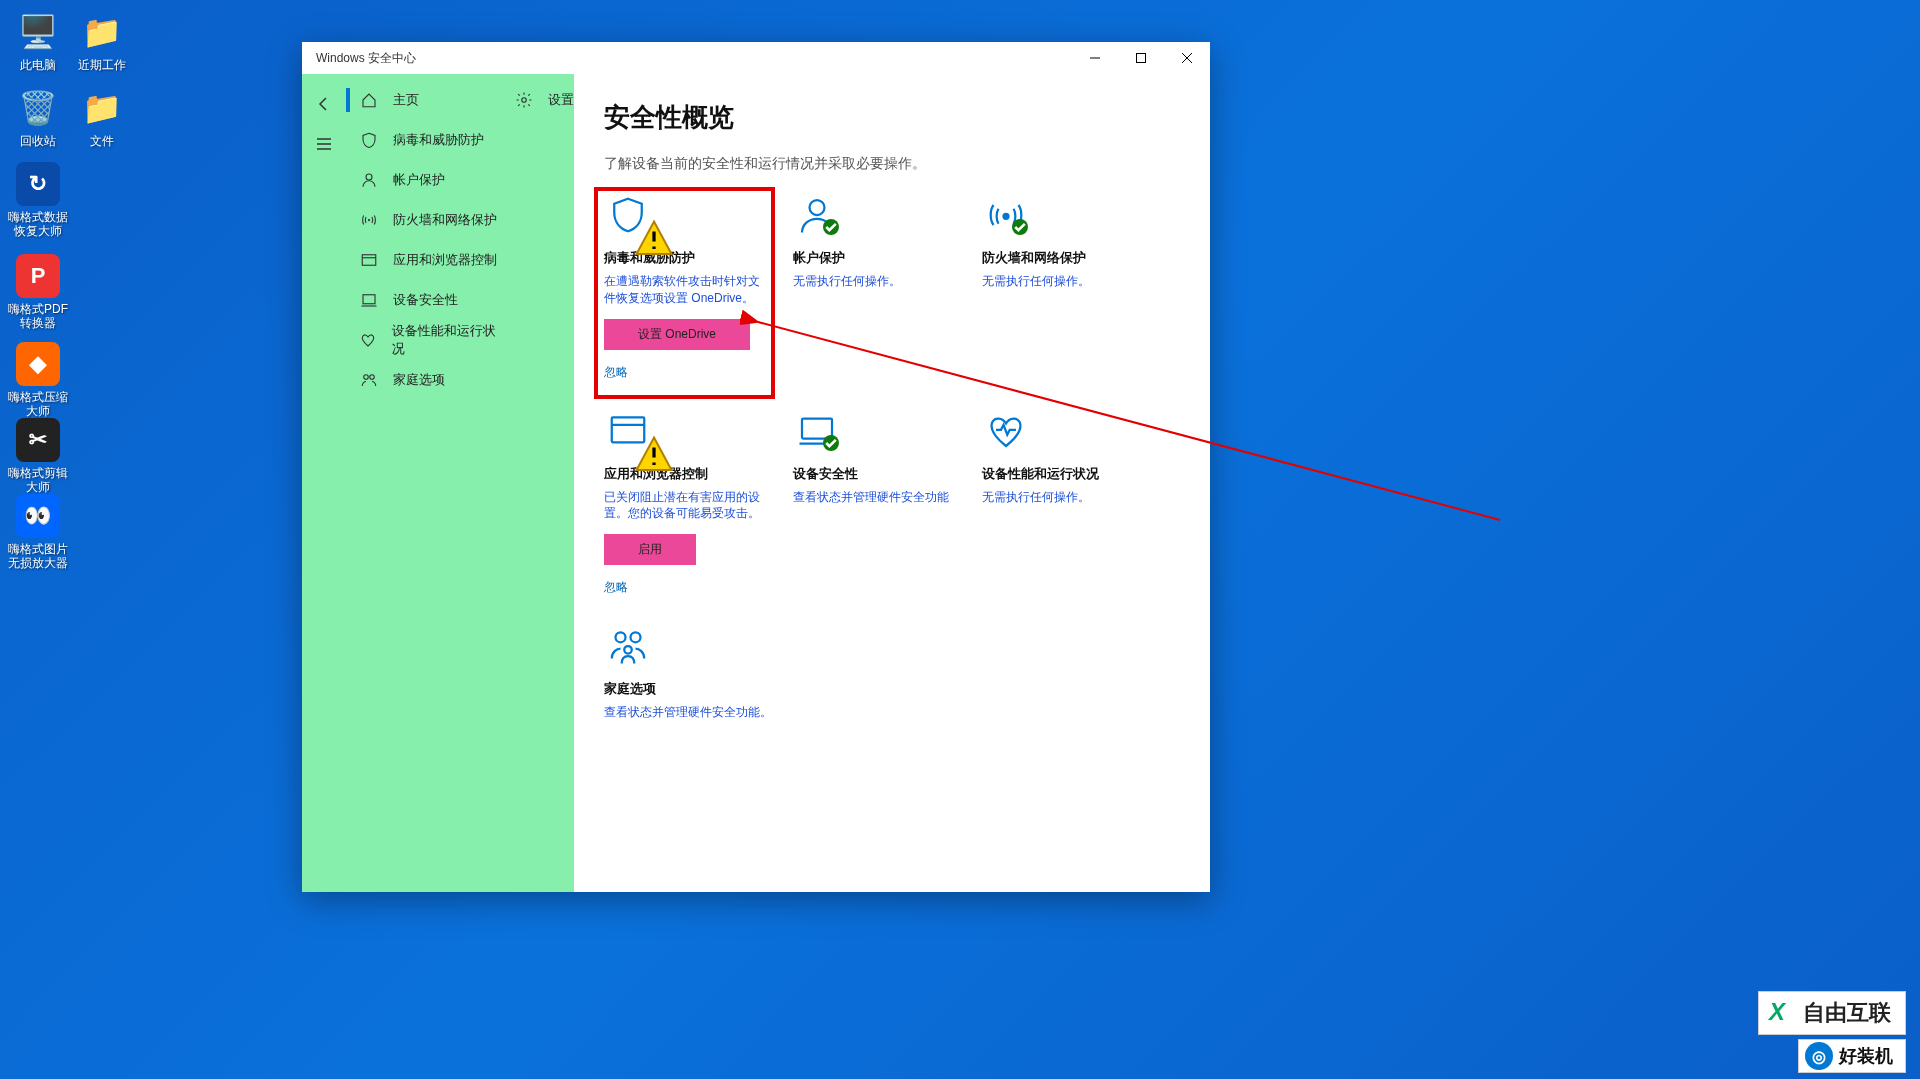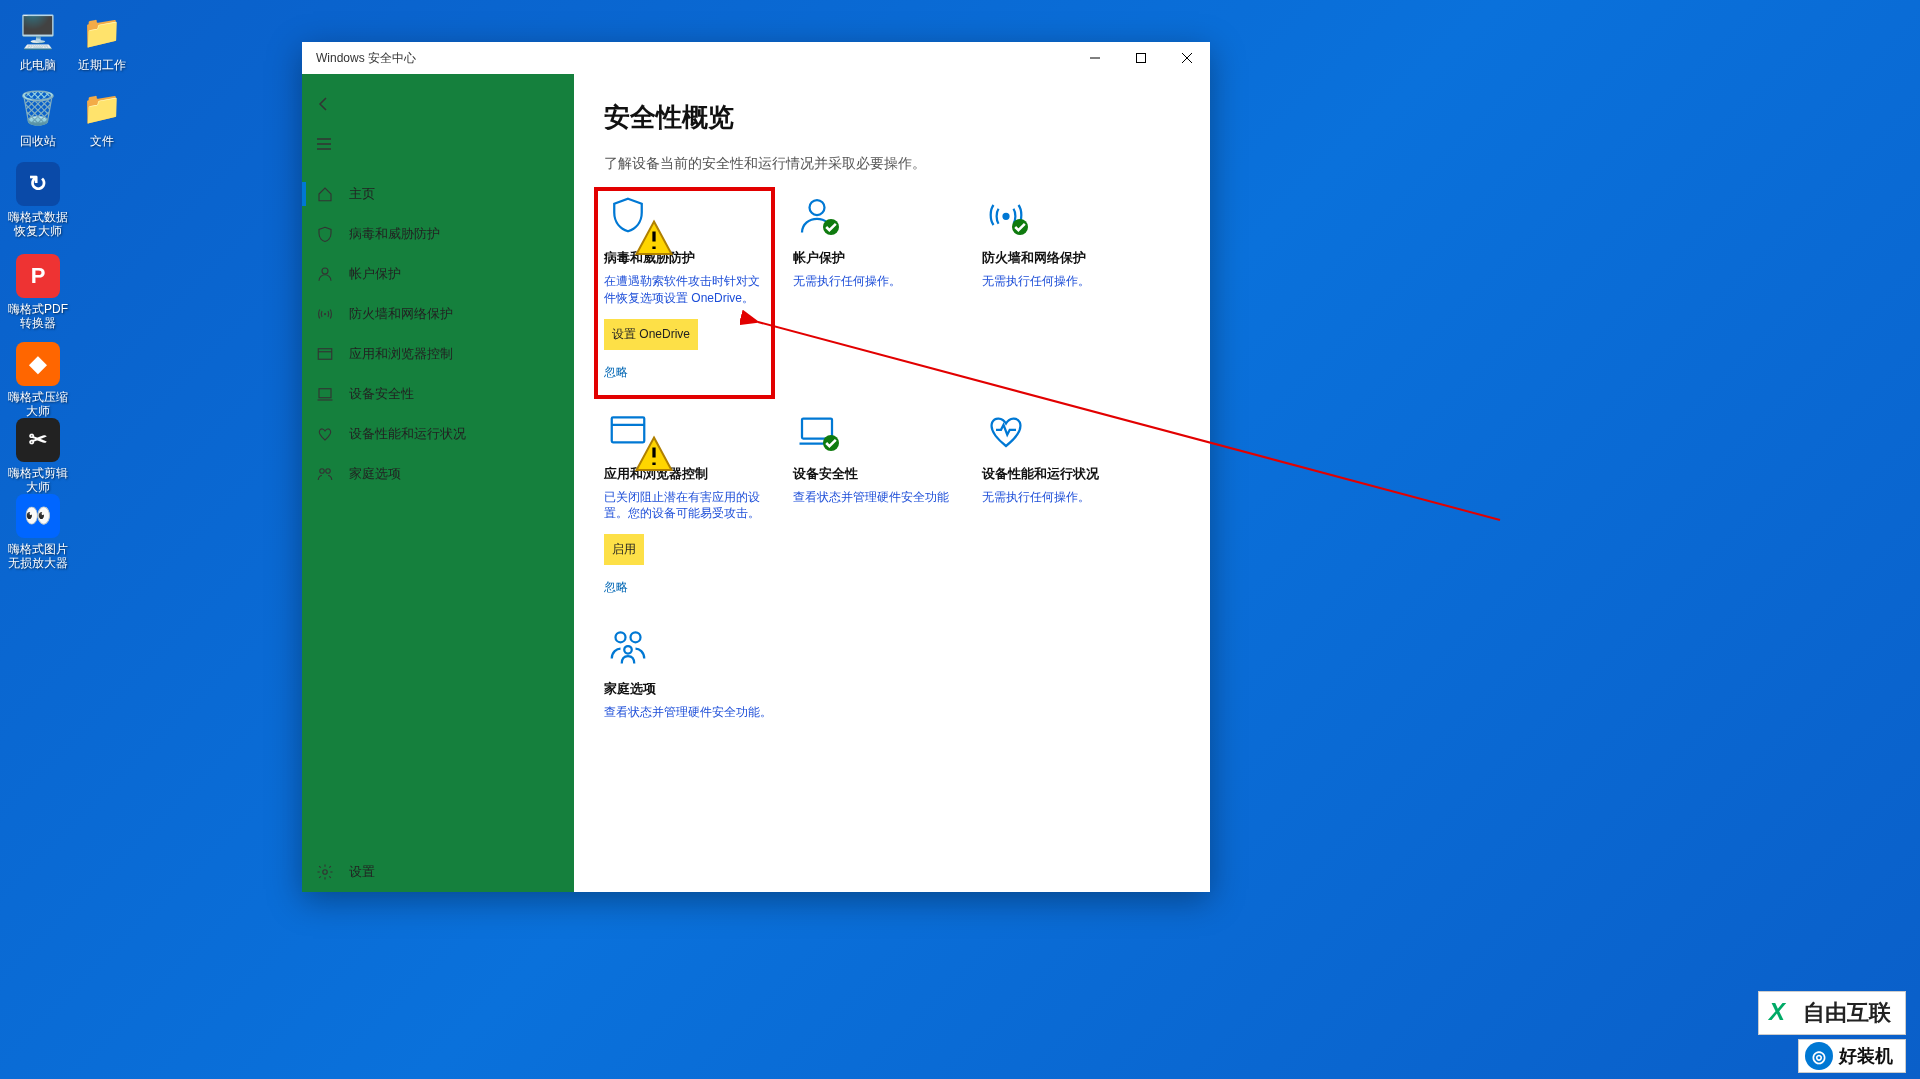--- a/index.html
+++ b/index.html
@@ -14,21 +14,21 @@
 
 
 .window { position:absolute; left:302px; top:42px; width:908px; height:850px; background:#fff; box-shadow:0 8px 32px rgba(0,0,0,.35); display:flex; flex-direction:column; }
 .titlebar { height:32px; display:flex; align-items:center; padding-left:14px; font-size:12px; color:#333; }
 .titlebar .spacer { flex:1; }
 .tbtn { width:46px; height:32px; display:flex; align-items:center; justify-content:center; color:#333; cursor:pointer; }
 
 .winbody { flex:1; display:flex; min-height:0; }
 
 
-.sidebar { width:272px; background:#15803d; display:flex; flex-direction:column; padding-top:6px; }
+.sidebar { width:272px; background:#86efac; display:flex; flex-direction:row; padding-top:6px; }
 .side-top { padding:4px 0 10px; }
 .side-btn { width:44px; height:40px; display:flex; align-items:center; justify-content:center; color:#333; cursor:pointer; }
 .navlist { flex:1; }
 .side-item { height:40px; display:flex; align-items:center; padding-left:13px; font-size:13px; color:#222; cursor:pointer; position:relative; }
 .side-item.active::before { content:""; position:absolute; left:0; top:8px; bottom:8px; width:4px; background:#0078d4; }
 .side-item .sicon { width:20px; height:20px; margin-right:14px; display:flex; align-items:center; justify-content:center; color:#333; }
 .side-foot { }
 .side-foot .side-item { font-size:13px; }
 
 
@@ -37,21 +37,21 @@
 .main .subtitle { font-size:14px; color:#555; margin-bottom:22px; }
 .tiles { display:grid; grid-template-columns:repeat(3,177px); gap:30px 12px; }
 .tile { width:177px; }
 .tile .ticon { width:48px; height:40px; margin-bottom:14px; display:flex; align-items:center; justify-content:center; color:#0078d4; position:relative; }
 .tile .ticon svg { width:40px; height:40px; }
 .badge-ok { position:absolute; right:2px; bottom:0; width:16px; height:16px; border-radius:50%; background:#0f7b0f; display:flex; align-items:center; justify-content:center; }
 .badge-ok svg { width:10px; height:10px; }
 .badge-warn { position:absolute; right:2px; bottom:0; width:16px; height:16px; }
 .tile h3 { font-size:13px; font-weight:600; color:#111; margin-bottom:6px; }
 .tile p { font-size:12px; color:#1d4ed8; line-height:1.4; margin-bottom:12px; }
-.tbutton { display:inline-block; padding:7px 8px; background:#fde047; font-size:12px; color:#222; cursor:pointer; border:none;text-align:right; }
+.tbutton { display:inline-block; padding:7px 34px; background:#ec4899; font-size:12px; color:#222; cursor:pointer; border:none;text-align:right; }
 .tlink { display:block; font-size:12px; color:#0066b4; margin-top:14px; cursor:pointer; }
 
 .tile.highlight { outline:4px solid #e20000; outline-offset:-2px; padding:6px 8px 16px; margin:-6px -8px -16px; }
 
 
 .arrow-svg { position:absolute; pointer-events:none; z-index:5000; }
 
 
 .wm1 { position:absolute; right:14px; bottom:44px; background:#fff; color:#222; font-size:22px; font-weight:700; padding:6px 14px 6px 44px; border:1px solid #ccc; }
 .wm1 .xicon { position:absolute; left:10px; top:6px; color:#0a6; font-style:italic; font-weight:900; font-size:24px; }

